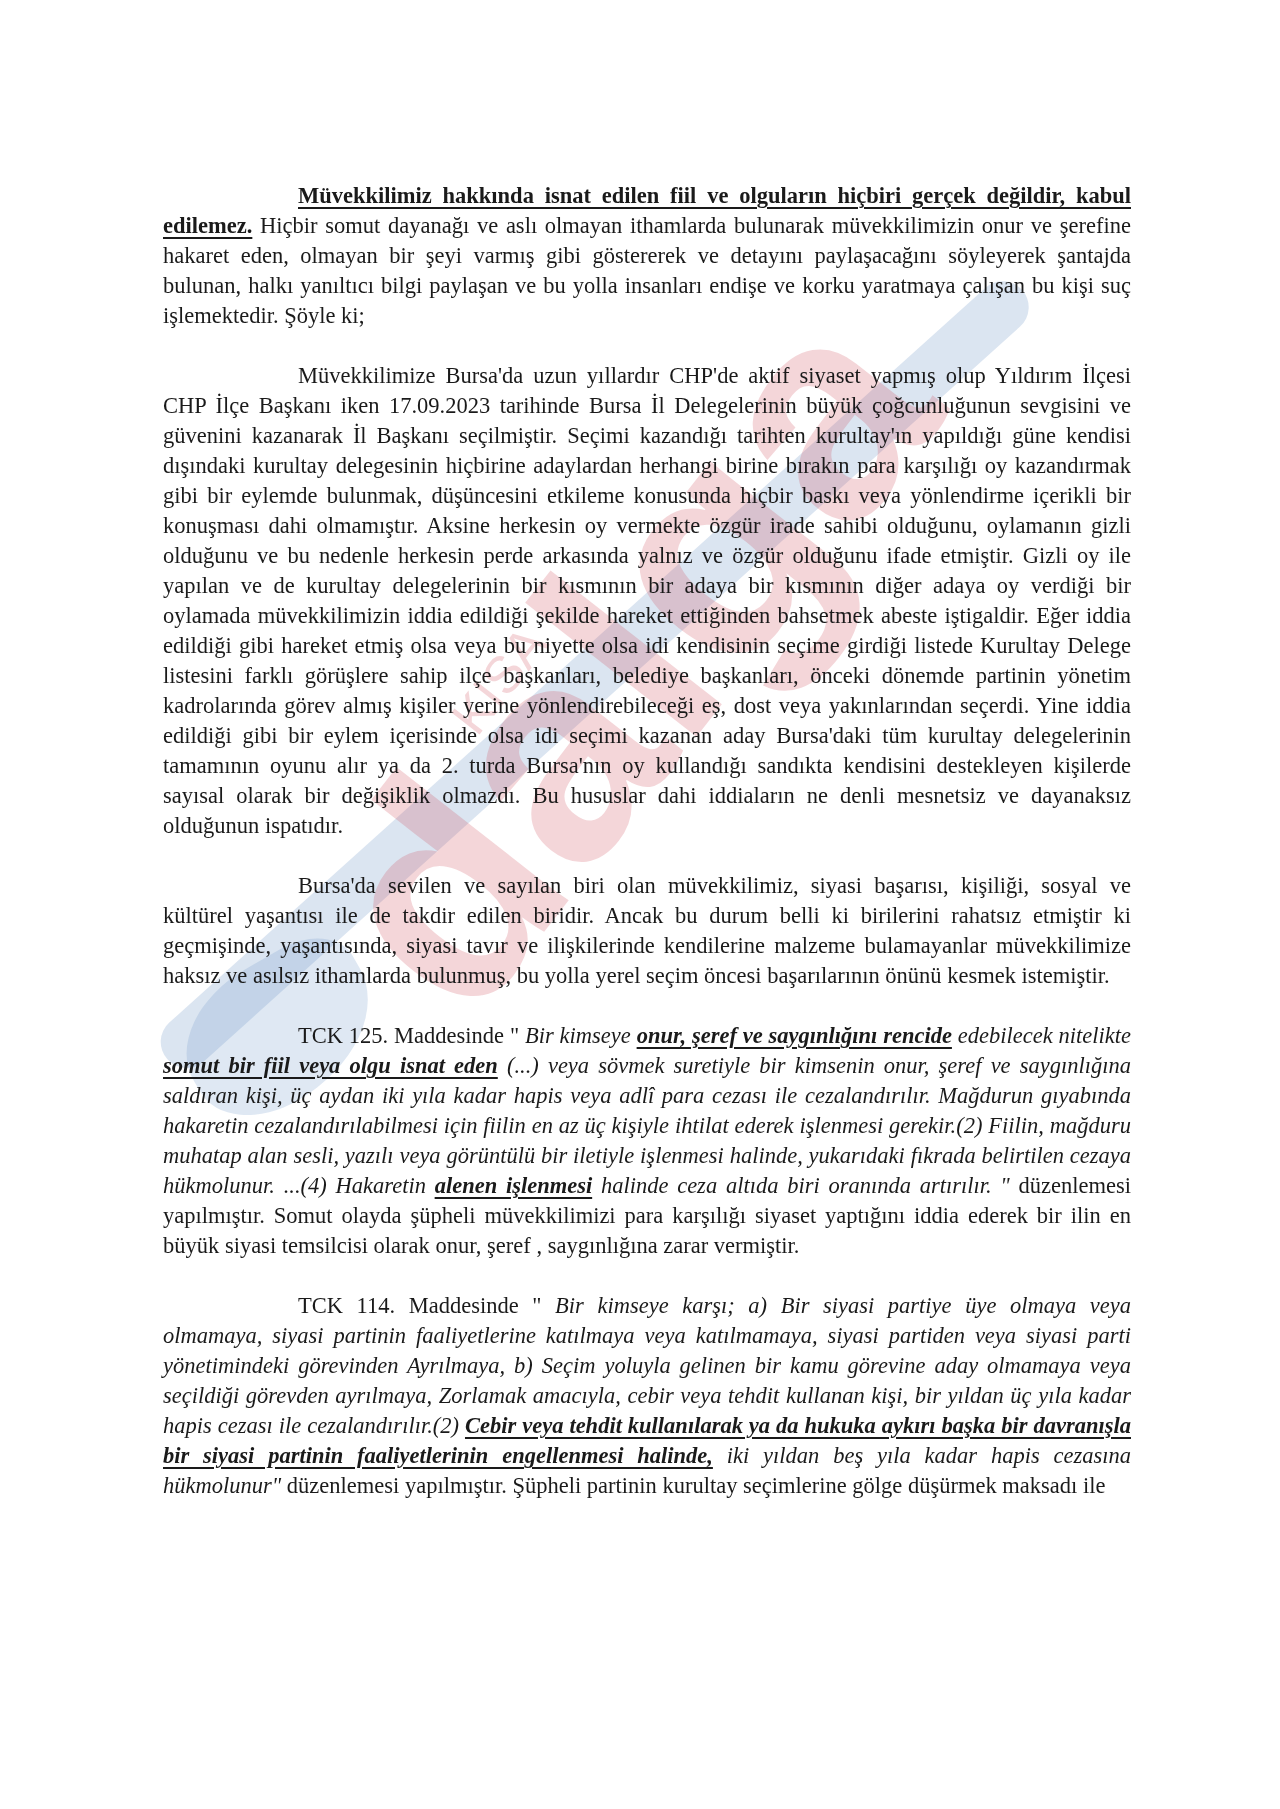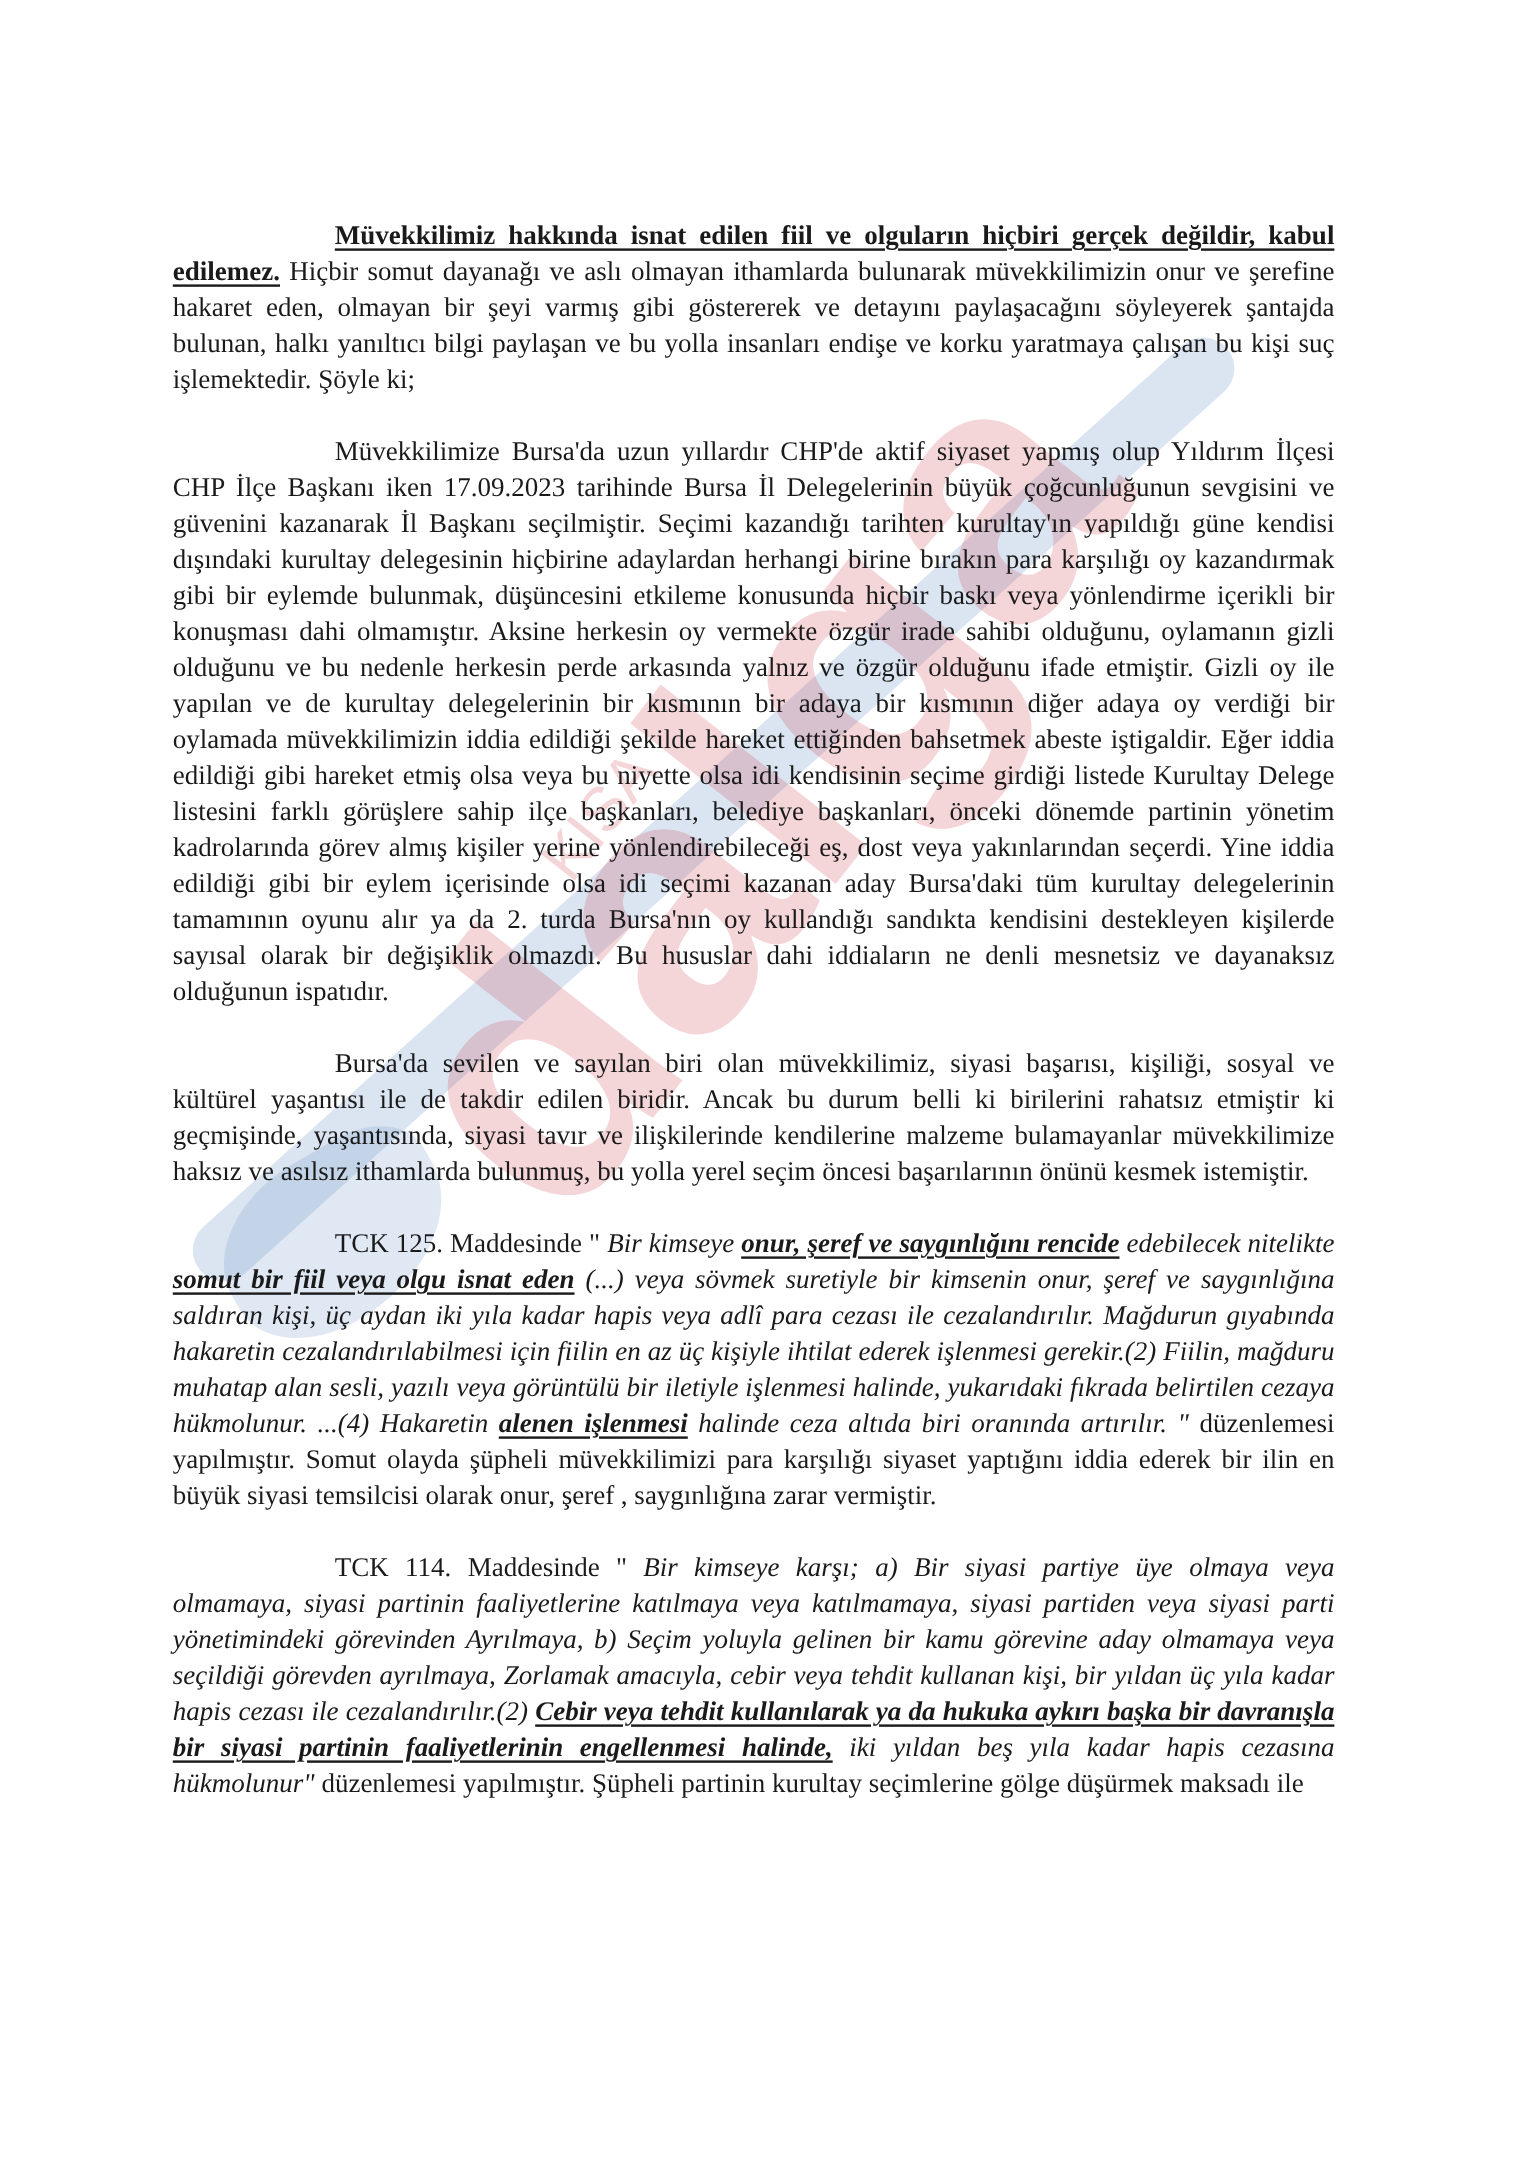--- a/index.html
+++ b/index.html
@@ -23,21 +23,21 @@
     left: 150px; top: 1040px; width: 1150px; height: 52px;
     background: rgba(110, 150, 200, 0.25);
     transform: rotate(-42deg); transform-origin: 0 0; border-radius: 26px;
   }
   .wm-blue-shape {
     left: 180px; top: 960px; width: 200px; height: 140px;
     background: rgba(110, 150, 200, 0.22);
     border-radius: 50% 30% 60% 40%; transform: rotate(-30deg);
   }
   .doc {
-    position: absolute; left: 144px; top: 181px; width: 968px;
+    position: absolute; left: 163px; top: 181px; width: 968px;
     font-family: "Liberation Serif", serif; font-size: 22.5px; line-height: 30px;
     color: #1a1a1a; text-align: justify;
   }
   .para { margin: 0 0 30px 0; text-indent: 135px; }
   .u { text-decoration: underline; text-decoration-thickness: 2px; text-underline-offset: 4px; }
   .b { font-weight: bold; }
   .i { font-style: italic; }
 </style>
 </head>
 <body>

